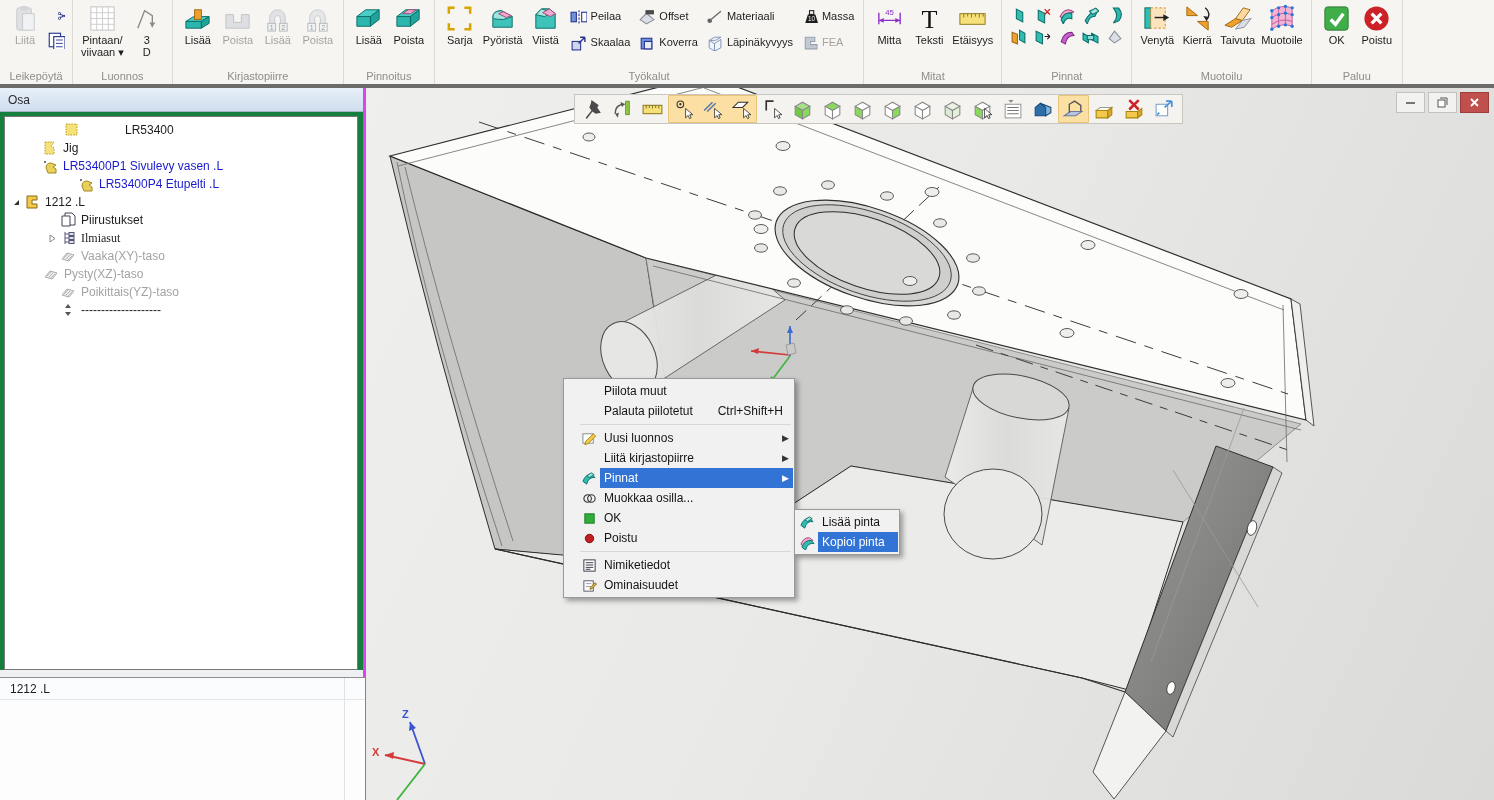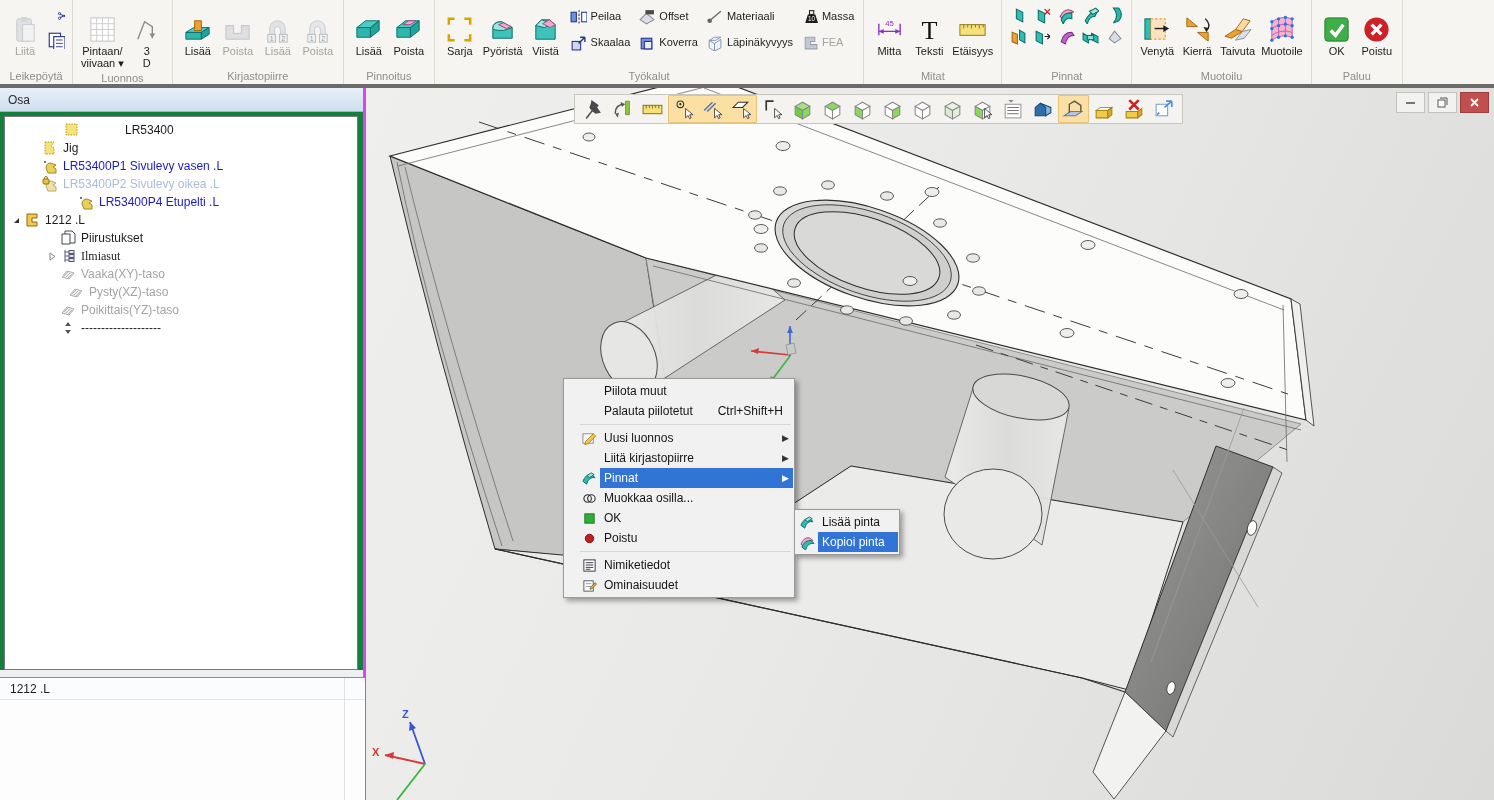--- a/index.html
+++ b/index.html
@@ -6,21 +6,21 @@
     font-family:"Liberation Sans",sans-serif;background:#e9e9e7;position:relative;}
   *{box-sizing:border-box;}
 
   
   #ribbon{position:absolute;left:0;top:0;width:1494px;height:84px;background:#f6f5f2;
     display:flex;align-items:stretch;overflow:hidden;}
   .rgroup{display:flex;flex-direction:column;padding:1px 5px 0 5px;border-right:1px solid #ddd9d3;}
   .rgroup .items{flex:1;display:flex;align-items:flex-start;}
   .rgroup .glabel{height:15px;line-height:15px;text-align:center;font-size:11px;color:#8f8d88;}
   .rbtn{display:flex;flex-direction:column;align-items:center;min-width:40px;padding:2px 3px;cursor:default;}
-  .rbtn .ric{width:31px;height:31px;margin-top:11px;}
+  .rbtn .ric{width:31px;height:31px;}
   .rbtn .rlb{font-size:11px;color:#1d1d1d;text-align:center;line-height:12px;white-space:pre-line;}
   .rbtn.disabled .rlb{color:#a7a39d;}
   .rbtn.disabled .ric{opacity:.5;}
   .iconcol{display:flex;flex-direction:column;gap:7px;padding:5px 2px 0 2px;}
   .iconcol .sic{width:18px;height:18px;}
   .smallcol{display:flex;flex-direction:column;gap:2px;padding:3px 4px 0 4px;}
   .srow{display:flex;align-items:center;gap:4px;height:24px;font-size:11px;color:#1d1d1d;}
   .srow .sic{width:17px;height:17px;flex:0 0 17px;}
   .srow.disabled{color:#a7a39d;}
   .tinygrid{display:flex;flex-direction:column;gap:4px;padding:6px 3px 0 3px;}
@@ -451,29 +451,20 @@
         <span class="tlb">Jig</span>
       </div>
       <div class="trow c-blue" style="padding-left: 24px;">
         <span class="exp"></span>
         <span class="ticn"><svg viewBox="0 0 16 16">
             <path d="M2 3l2 2M4 3L2 5" stroke="#777"></path>
             <path d="M4 10q0-5 5-5l5 2-3 2 3 2v4H6z" fill="#e8d05a" stroke="#a08a20"></path>
           </svg></span>
         <span class="tlb">LR53400P1 Sivulevy vasen .L</span>
       </div>
-      <div class="trow c-dim" style="padding-left: 24px;">
-        <span class="exp"></span>
-        <span class="ticn"><svg viewBox="0 0 16 16">
-            <path d="M4 10q0-5 5-5l5 2-3 2 3 2v4H6z" fill="#efe2a8" stroke="#b8a860"></path>
-            <rect x="1" y="3" width="6" height="5" rx="1" fill="#f0c040" stroke="#907010"></rect>
-            <path d="M2.5 3V2a1.5 1.5 0 0 1 3 0v1" fill="none" stroke="#907010"></path>
-          </svg></span>
-        <span class="tlb">LR53400P2 Sivulevy oikea .L</span>
-      </div>
       <div class="trow c-blue" style="padding-left: 16px; margin-left: 44px;">
         <span class="exp"></span>
         <span class="ticn"><svg viewBox="0 0 16 16">
             <path d="M2 3l2 2M4 3L2 5" stroke="#777"></path>
             <path d="M4 10q0-5 5-5l5 2-3 2 3 2v4H6z" fill="#e8d05a" stroke="#a08a20"></path>
           </svg></span>
         <span class="tlb">LR53400P4 Etupelti .L</span>
       </div>
       <div class="trow c-black" style="padding-left: 6px;">
         <span class="exp"><svg viewBox="0 0 11 11">
@@ -506,21 +497,21 @@
         <span class="tlb">Ilmiasut</span>
       </div>
       <div class="trow c-gray" style="padding-left: 42px;">
         <span class="exp"></span>
         <span class="ticn"><svg viewBox="0 0 16 16">
             <path d="M2 11l5-6 7 2-5 6z" fill="#ececec" stroke="#aaa"></path>
             <path d="M4 10l4-4M6 11l4-4M8 12l4-4" stroke="#bbb"></path>
           </svg></span>
         <span class="tlb">Vaaka(XY)-taso</span>
       </div>
-      <div class="trow c-gray" style="padding-left: 50px;">
+      <div class="trow c-gray" style="padding-left: 25px;">
         <span class="exp"></span>
         <span class="ticn"><svg viewBox="0 0 16 16">
             <path d="M2 11l5-6 7 2-5 6z" fill="#ececec" stroke="#aaa"></path>
             <path d="M4 10l4-4M6 11l4-4M8 12l4-4" stroke="#bbb"></path>
           </svg></span>
         <span class="tlb">Pysty(XZ)-taso</span>
       </div>
       <div class="trow c-gray" style="padding-left: 42px;">
         <span class="exp"></span>
         <span class="ticn"><svg viewBox="0 0 16 16">

